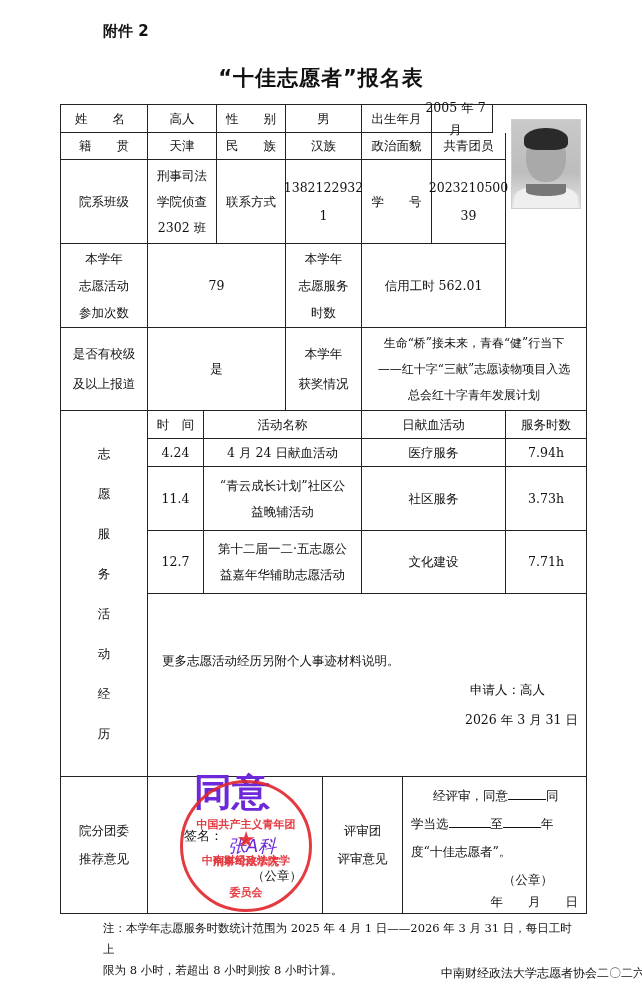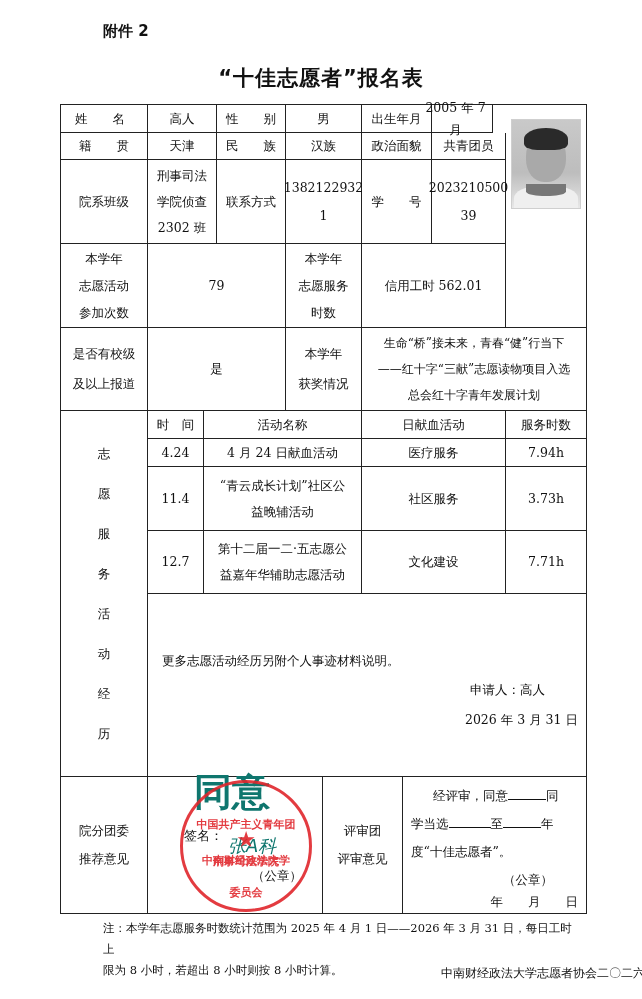--- a/index.html
+++ b/index.html
@@ -29,21 +29,21 @@
   .stamp {
     position: absolute; left: 180px; top: 780px; width: 132px; height: 132px;
     border: 3px solid #e0262c; border-radius: 50%; box-sizing: border-box;
     color: #e0262c; opacity: 0.9; pointer-events: none;
   }
   .stamp .ring { position: absolute; top: 8px; left: 0; width: 100%; text-align: center; font-size: 11px; font-weight: bold; margin-top: 26px; }
   .stamp .star { position: absolute; top: 44px; left: 0; width: 100%; text-align: center; font-size: 22px; }
   .stamp .line1 { position: absolute; top: 70px; left: 0; width: 100%; text-align: center; font-size: 11px; font-weight: bold; }
   .stamp .line2 { position: absolute; top: 71px; left: 0; width: 100%; text-align: center; font-size: 11px; font-weight: bold; }
   .stamp .line3 { position: absolute; top: 102px; left: 0; width: 100%; text-align: center; font-size: 11px; font-weight: bold; }
-  .handwrite { position: absolute; font-family: "DejaVu Sans", sans-serif; color: #0f766e; }
+  .handwrite { position: absolute; font-family: "DejaVu Sans", sans-serif; color: #6d28d9; }
   .note { left: 103px; top: 918px; font-size: 11.5px; line-height: 21px; width: 470px; }
   .footer { left: 0; width: 642px; top: 965px; text-align: right; font-size: 12px; font-family: "DejaVu Sans", sans-serif; padding-left: 27px; }
   .blank { display: inline-block; border-bottom: 1px solid #111; height: 14px; vertical-align: baseline; }
 </style>
 </head>
 <body>
 
 <div class="abs attach">附件 2</div>
 <div class="abs title">“十佳志愿者”报名表</div>
 

